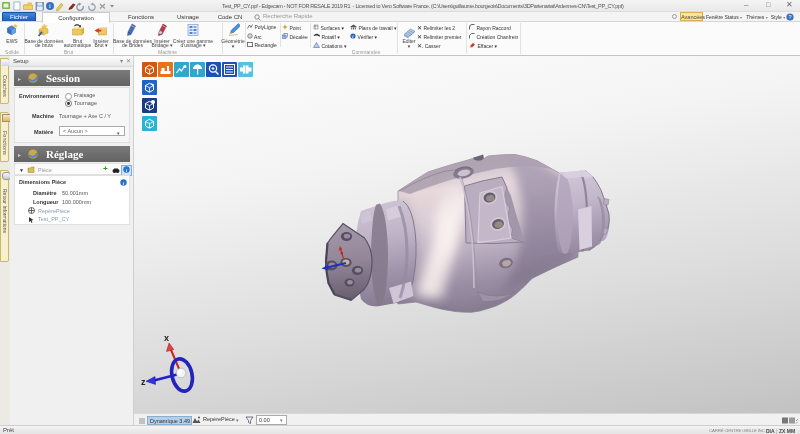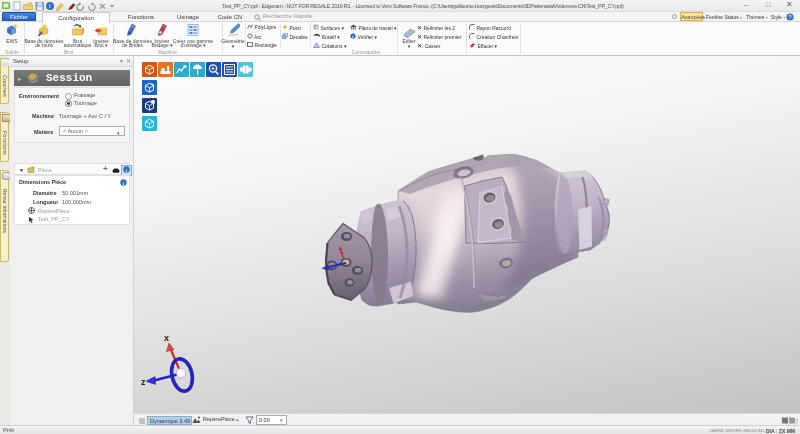--- a/index.html
+++ b/index.html
@@ -22,21 +22,21 @@
 
 #main{left:0;top:56px;width:800px;height:369px;background:#f0f0f0}
 
 #lstrip{left:0;top:0;width:10px;height:369px;background:#eceae4}
 .vtab{left:0px;width:9px;background:#f7efcf;border:1px solid #c9b96a;box-sizing:border-box;border-radius:0 2px 2px 0}
 .vtext{writing-mode:vertical-lr;font-size:5.5px;color:#555;margin:9px 0 0 1px;letter-spacing:0px}
 
 #setup{left:10px;top:0;width:124px;height:369px;background:#f0f0f0;border-right:1px solid #d0d0d0;box-sizing:border-box}
 #setuphdr{left:0;top:0;width:123px;height:11px;background:linear-gradient(#fdfdfd,#e8e8e8);border-bottom:1px solid #dadada;box-sizing:border-box}
 .band{left:4px;width:116px;height:16px;background:linear-gradient(#7a7a7a,#636363);color:#fff}
-.bandtxt{font-weight:bold;font-size:11px;font-family:Liberation Mono, monospace}
+.bandtxt{font-weight:bold;font-size:11px;font-family:Liberation Serif, serif}
 .wbox{left:4px;width:116px;background:#f7f7f7;border:1px solid #e0e0e0;box-sizing:border-box}
 .lbl{font-size:5.5px;color:#333;font-weight:bold}
 .val{font-size:5.5px;color:#555}
 
 #viewport{left:134px;top:0;width:666px;height:357px;background:linear-gradient(170deg,#fdfdfd 0%,#f4f4f4 30%,#ddd 65%,#c2c2c2 100%)}
 #vpbottom{left:134px;top:357px;width:666px;height:12px;background:#f1f1f1;border-top:1px solid #d8d8d8;box-sizing:border-box}
 
 #statusbar{left:0;top:425px;width:800px;height:9px;background:linear-gradient(#f4f4f4,#e3e3e3);border-top:1px solid #cfcfcf;box-sizing:border-box}
 </style></head>
 <body>
@@ -258,20 +258,29 @@
       <span class="abs" style="left:51.8px;top:13.8px;width:2.8px;height:2.8px;border-radius:50%;background:#333"></span>
       <span class="abs val" style="left:59px;top:11.5px">Tournage</span>
       <span class="abs lbl" style="left:17px;top:24.5px">Machine</span>
       <span class="abs val" style="left:44px;top:24.5px">Tournage + Axe C / Y</span>
       <span class="abs lbl" style="left:19px;top:41px">Matière</span>
       <span class="abs" style="left:44px;top:38px;width:66px;height:10px;background:#fff;border:1px solid #aaa;box-sizing:border-box"></span>
       <span class="abs val" style="left:48px;top:40px;color:#666">&lt; Aucun &gt;</span>
       <span class="abs" style="left:102px;top:41.5px;font-size:5px;color:#555">▾</span>
     </div>
 
+    <div class="abs band" style="top:90px">
+      <span style="position:absolute;left:4px;top:5px;color:#ccc;font-size:6px">▸</span>
+      <svg style="position:absolute;left:13px;top:2px" width="12" height="12" viewBox="0 0 12 12">
+          <circle cx="6" cy="6" r="5" fill="#c8a850"></circle>
+          <circle cx="6" cy="6" r="5" fill="none" stroke="#7a6a30" stroke-width="0.6"></circle>
+          <path d="M2 7 a4.5 4.5 0 0 0 8-2" fill="none" stroke="#4a86d8" stroke-width="1.8"></path>
+        </svg>
+      <span class="bandtxt" style="position:absolute;left:32px;top:2px">Réglage</span>
+    </div>
 
     <div class="abs" style="left:4px;top:107px;width:116px;height:12px;background:#fbfbfb;border:1px solid #e0e0e0;box-sizing:border-box">
       <span style="position:absolute;left:4px;top:3px;font-size:5px;color:#333">▼</span>
       <svg style="position:absolute;left:12px;top:2px" width="8" height="8" viewBox="0 0 8 8">
           <path d="M1 2 h2.5 l1-1 H7 v5.5 H1z" fill="#d8c05a" stroke="#927c20" stroke-width="0.5"></path>
         </svg>
       <span style="position:absolute;left:23px;top:2.5px;font-size:5.5px;color:#999">Pièce</span>
       <span style="position:absolute;left:88px;top:0px;font-size:8px;color:#2a9a2a;font-weight:bold">+</span>
       <svg style="position:absolute;left:97px;top:2px" width="8" height="8" viewBox="0 0 8 8">
           <circle cx="2.5" cy="5" r="2" fill="#222"></circle>

